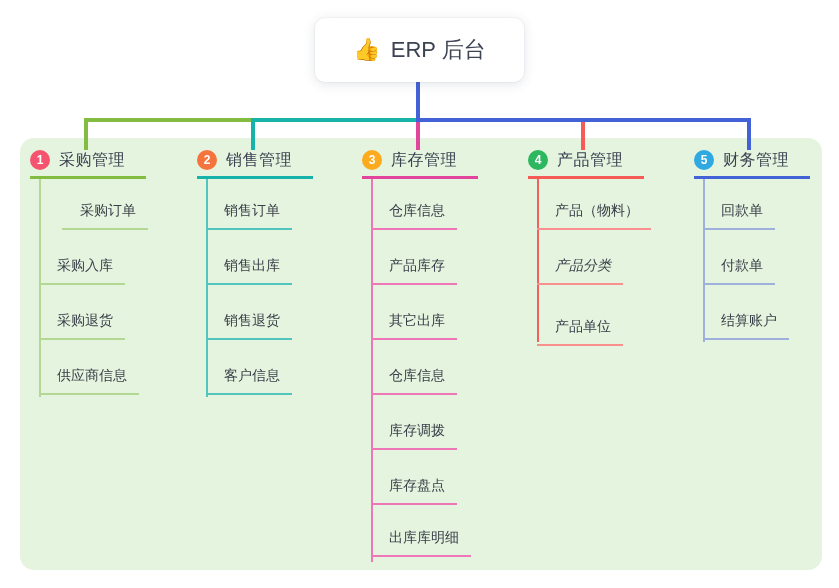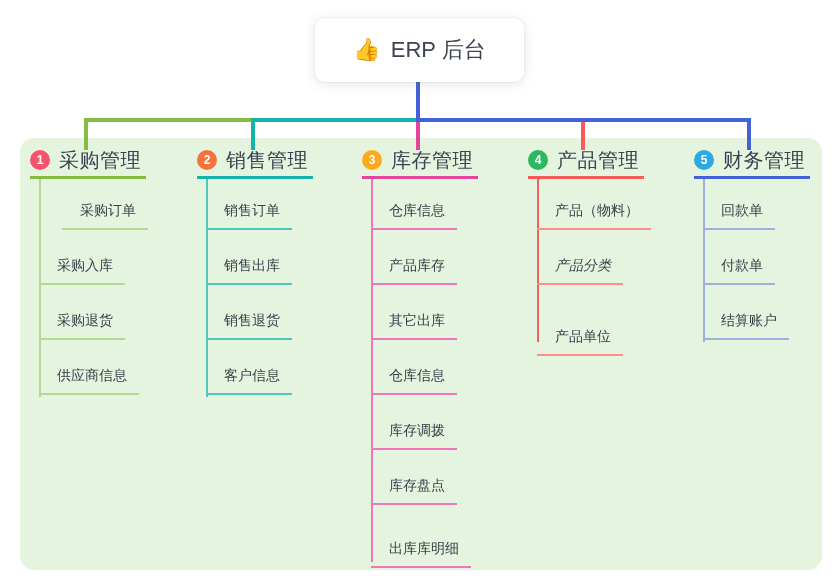--- a/index.html
+++ b/index.html
@@ -22,21 +22,21 @@
   
   .conn { position:absolute; background:var(--line,#999); z-index:1; }
 
   
   .branch { position:absolute; top:146px; width:150px; height:430px; z-index:2; }
   .branch-title { position:absolute; left:0; top:0; height:28px;
                   display:flex; align-items:center; white-space:nowrap; }
   .badge { display:inline-flex; width:20px; height:20px; border-radius:50%;
            background:var(--badge,#888); color:#fff; font-size:12px; font-weight:700;
            align-items:center; justify-content:center; margin-right:9px; }
-  .btext { font-size:20px; font-weight:500; color:#3a4150; letter-spacing:.5px; }
+  .btext { font-size:16px; font-weight:500; color:#3a4150; letter-spacing:.5px; }
   .b-underline { position:absolute; left:0; top:30px; width:116px; height:3px;
                  background:var(--line,#888); }
   .trunk { position:absolute; left:9px; top:33px; width:2px;
            background:var(--trunk,#bbb); }
   .child { position:absolute; left:9px; height:49px;
            display:flex; align-items:flex-end; white-space:nowrap;
            padding:0 12px 8px 18px; border-bottom:2px solid var(--child-line,#bbb);
            font-size:14px; color:#383e48; }
 </style>
 </head>
@@ -95,33 +95,33 @@
       <span class="btext">库存管理</span>
     </div>
     <div class="b-underline"></div>
     <div class="trunk" style="height:383px;"></div>
     <div class="child" style="top:35px;">仓库信息</div>
     <div class="child" style="top:90px;">产品库存</div>
     <div class="child" style="top:145px;">其它出库</div>
     <div class="child" style="top:200px;">仓库信息</div>
     <div class="child" style="top:255px;">库存调拨</div>
     <div class="child" style="top:310px;">库存盘点</div>
-    <div class="child" style="top:373px;">出库库明细</div>
+    <div class="child" style="top:362px;">出库库明细</div>
   </div>
 
   <div class="branch" style="left: 528px; --line: #f75b58; --child-line: #f9908d; --trunk: #f3615e; --badge: #2db75f;">
     <div class="branch-title">
       <span class="badge">4</span>
       <span class="btext">产品管理</span>
     </div>
     <div class="b-underline"></div>
     <div class="trunk" style="height:163px;"></div>
     <div class="child" style="top:35px;">产品（物料）</div>
     <div class="child" style="top:90px;font-style:italic;">产品分类</div>
-    <div class="child" style="top:161px;">产品单位</div>
+    <div class="child" style="top:151px;">产品单位</div>
   </div>
 
   <div class="branch" style="left: 694px; --line: #4462d8; --child-line: #9fb0dc; --trunk: #9fb0dc; --badge: #2ea9e1;">
     <div class="branch-title">
       <span class="badge">5</span>
       <span class="btext">财务管理</span>
     </div>
     <div class="b-underline"></div>
     <div class="trunk" style="height:163px;"></div>
     <div class="child" style="top:35px;">回款单</div>

